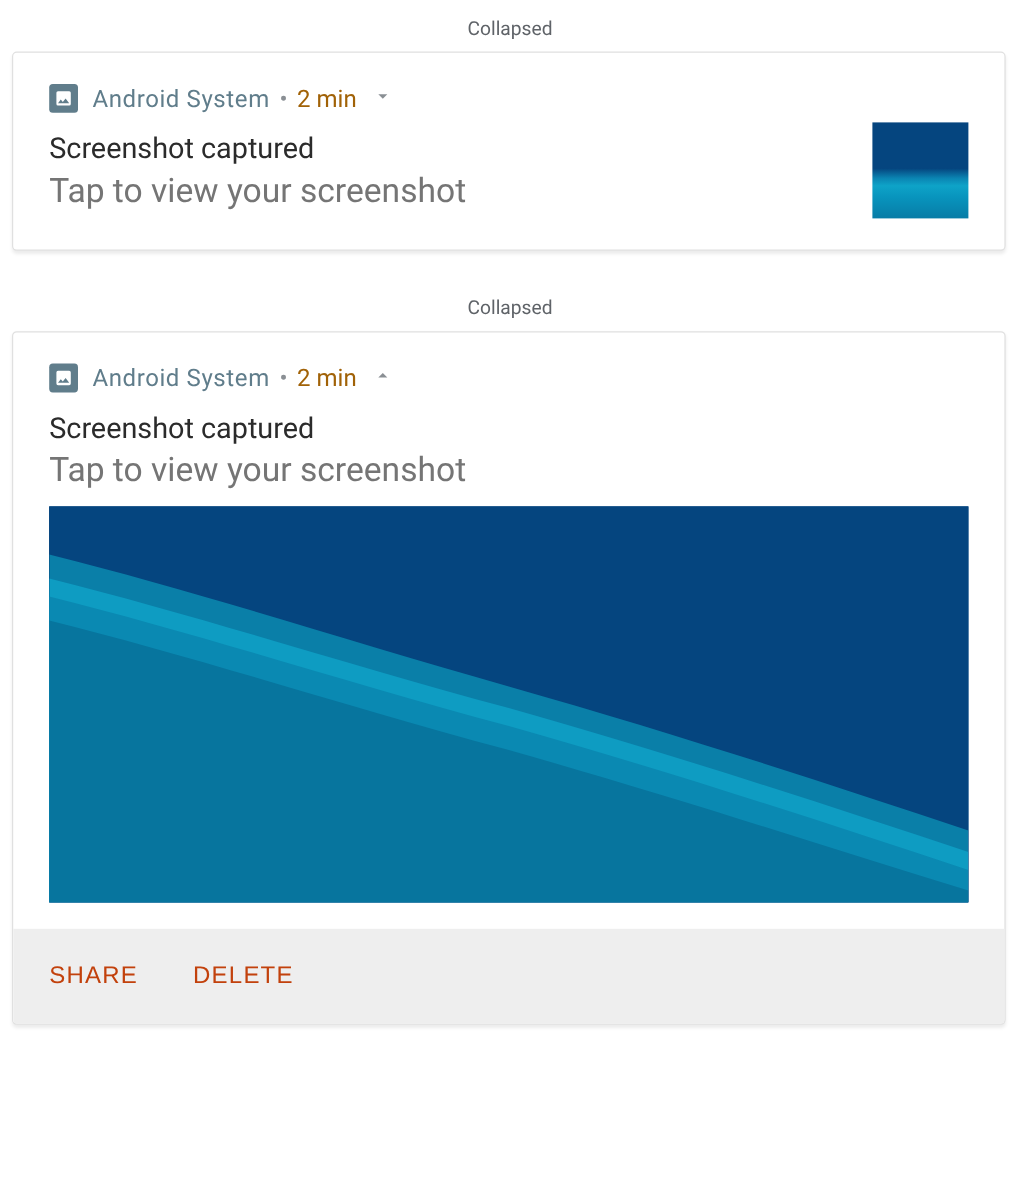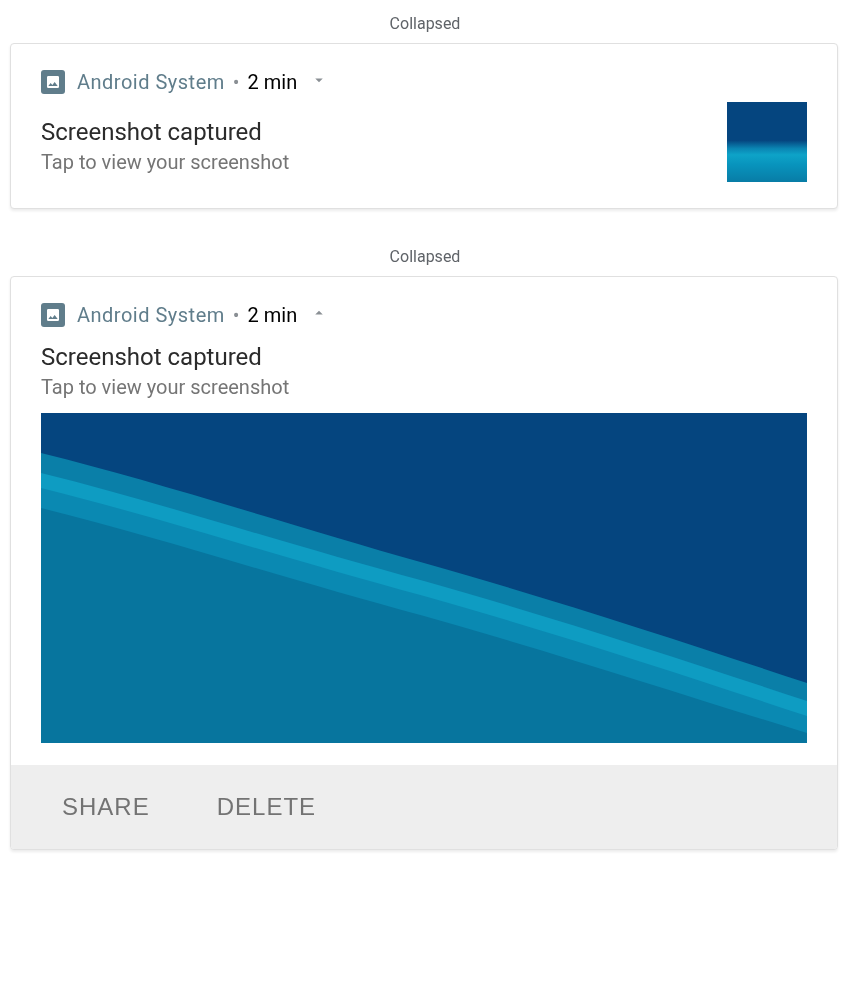--- a/index.html
+++ b/index.html
@@ -48,49 +48,49 @@
     font-weight: 400;
     letter-spacing: 0.5px;
   }
   .dot {
     color: #8a8f94;
     font-size: 20px;
     margin: 0 -4px;
   }
   .time {
     font-size: 20px;
-    color: #000000;
+    color: #a16207;
   }
   .chevron {
     display: flex;
     align-items: center;
     justify-content: center;
     width: 20px;
     height: 20px;
   }
   .chevron svg {
     width: 18px;
     height: 18px;
     fill: #8a8f94;
   }
   .card-body {
     display: flex;
-    align-items: center;
+    align-items: flex-start;
     padding: 4px 30px 26px 30px;
     gap: 23px;
   }
   .text-block { flex: 1; }
   .title {
     font-size: 24px;
     color: #2b2b2b;
     font-weight: 400;
     margin: 2px 0 4px 0;
   }
   .subtitle {
-    font-size: 20px;
+    font-size: 28px;
     color: #757575;
   }
   .thumb {
     width: 80px; height: 80px;
     flex-shrink: 0;
     background: linear-gradient(to bottom,
       #05457f 0%, #05457f 48%,
       #0a84b2 58%, #0ea3c8 66%,
       #0894bd 78%, #087ca6 100%);
     margin-top: -6px;
@@ -110,28 +110,27 @@
     width: 100%; height: 100%;
   }
   .action-bar {
     margin-top: 22px;
     background: #eeeeee;
     padding: 28px 30px;
     display: flex;
     gap: 46px;
   }
   .action {
-    font-size: 24px;
+    font-size: 20px;
     font-weight: 500;
     letter-spacing: 1px;
-    color: #737373;
+    color: #c2410c;
     cursor: pointer;
     background: none;
     border: none;
-    margin-left: 21px;
   }
 </style>
 </head>
 <body>
 
 <div class="section-label">Collapsed</div>
 
 <div class="card">
   <div class="card-head">
     <span class="app-icon">

